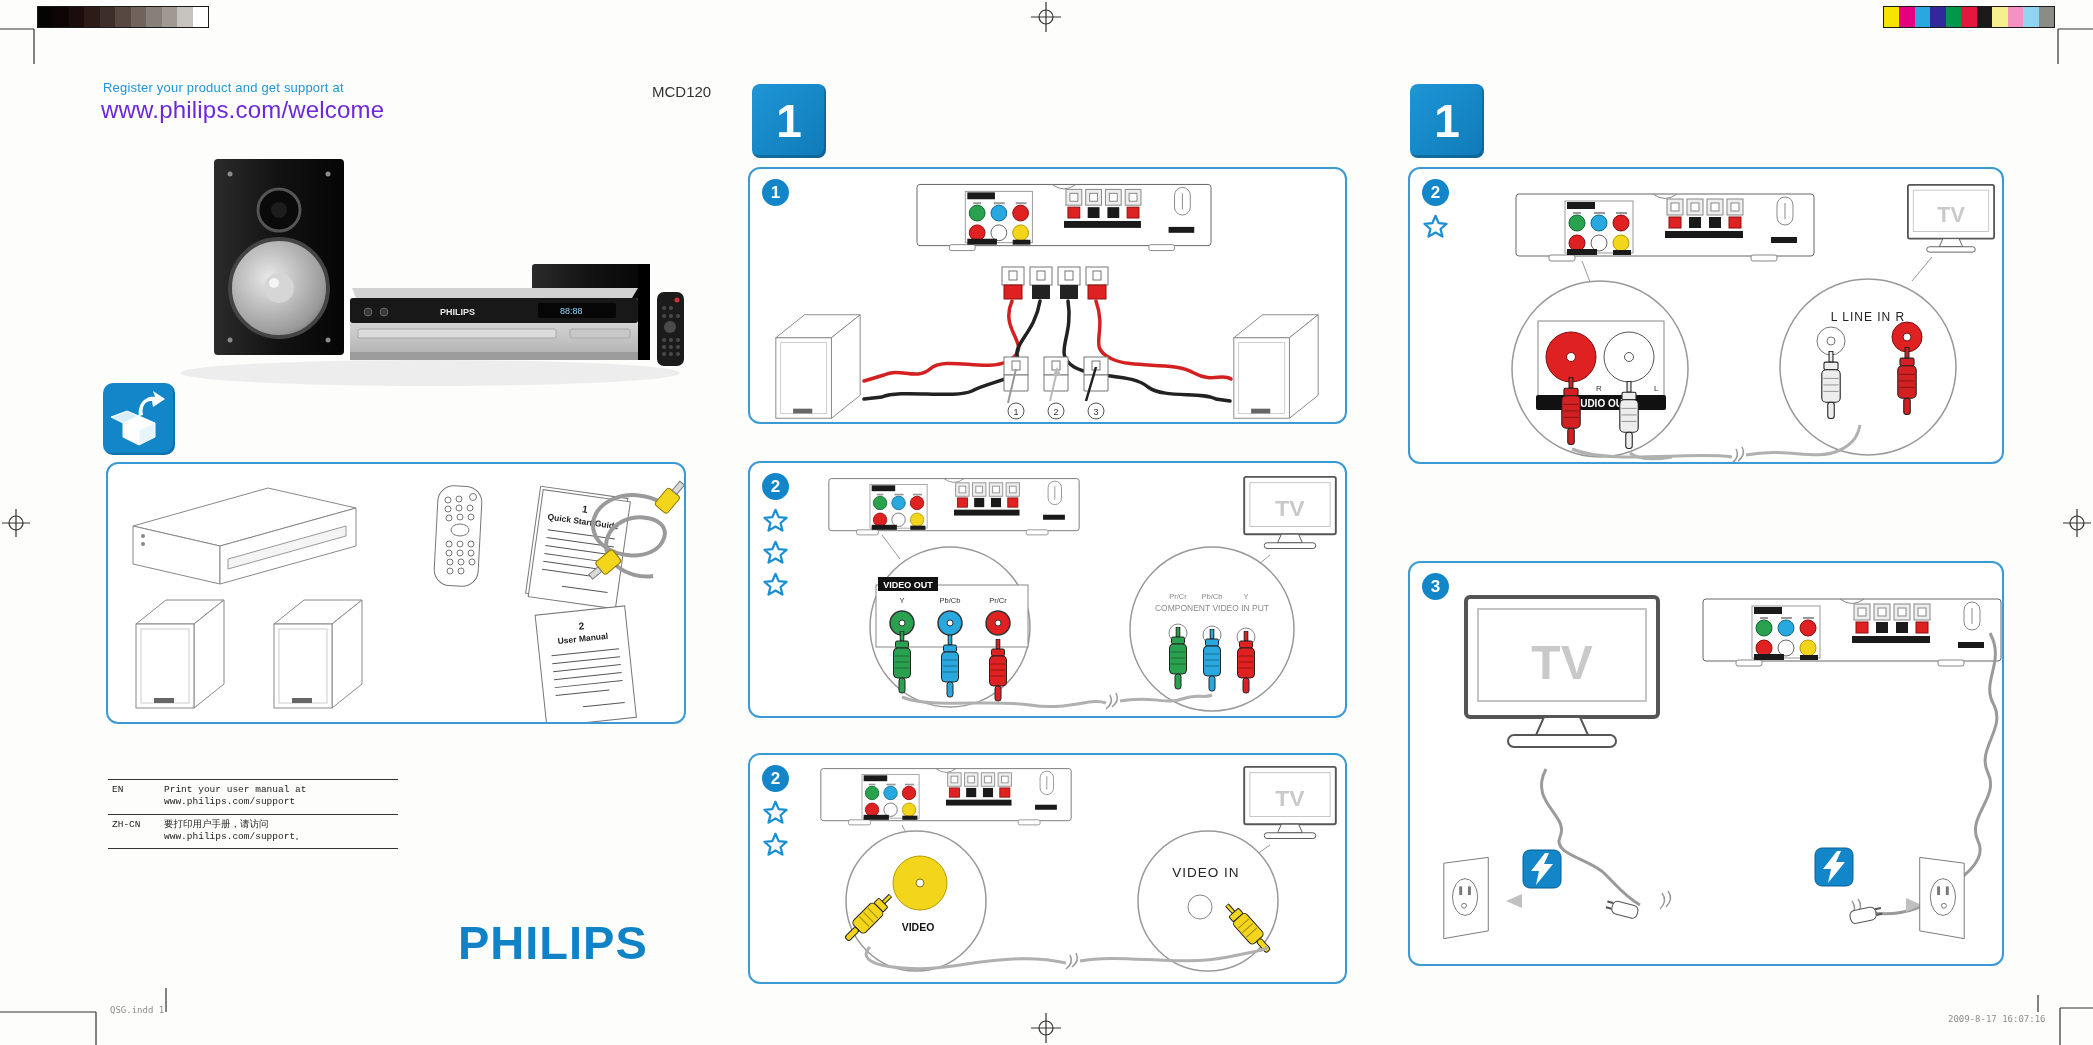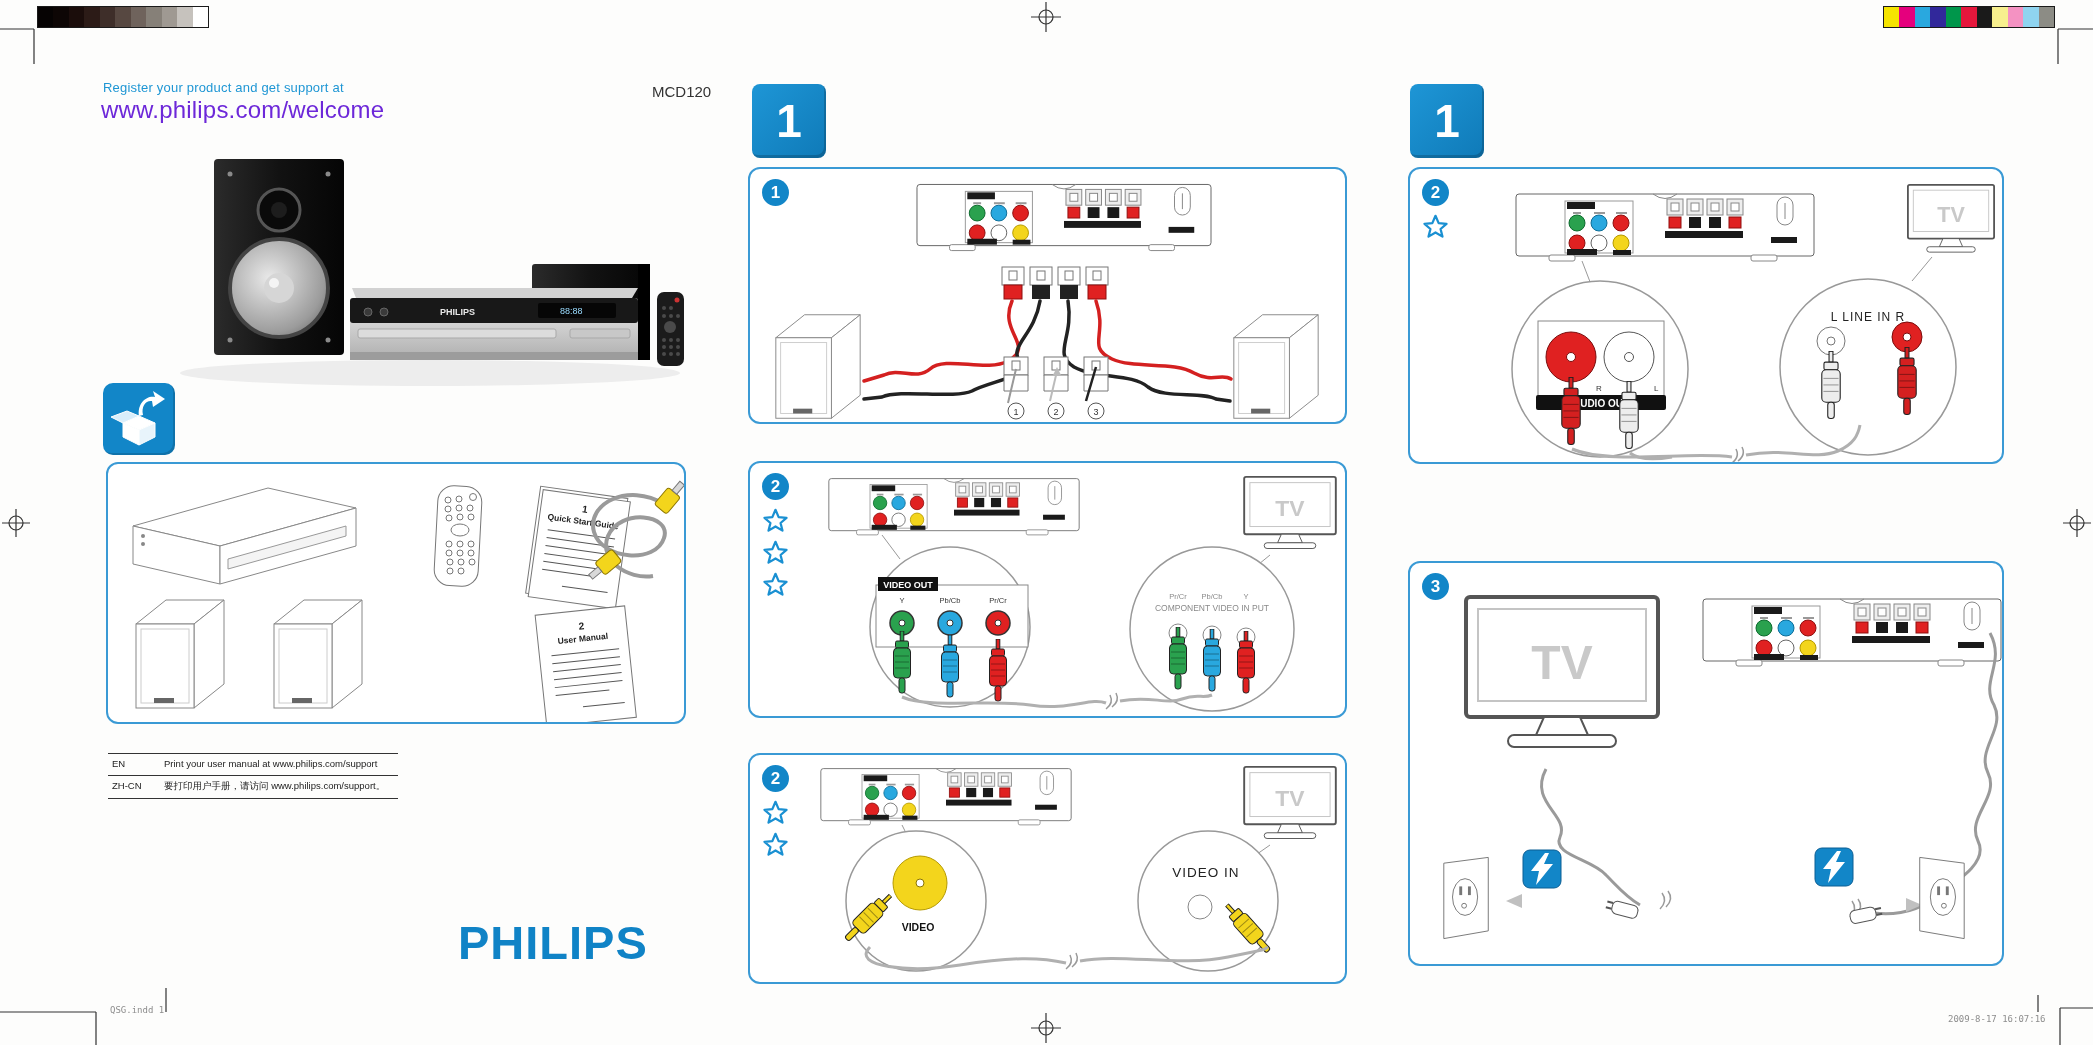--- a/index.html
+++ b/index.html
@@ -349,21 +349,21 @@
         <line x1="444" y1="204" x2="512" y2="204"></line>
             <line x1="444" y1="212" x2="512" y2="212"></line>
         <line x1="444" y1="220" x2="512" y2="220"></line>
             <line x1="444" y1="228" x2="498" y2="228"></line>
         <line x1="470" y1="242" x2="512" y2="242"></line>
           </g>
       </g>
     </svg>
   </div>
 
-  <div class="abs support-table" style="left:108px;top:753px;width:290px;">
+  <div class="abs support-table" style="left:108px;top:779px;width:290px;font-family:Liberation Mono, monospace;">
     <div class="srow">
       <span class="lang">EN</span>
       <span class="stext">Print your user manual at www.philips.com/support</span>
     </div>
     <div class="srow">
       <span class="lang">ZH-CN</span>
       <span class="stext">要打印用户手册，请访问 www.philips.com/support。</span>
     </div>
   </div>
 

